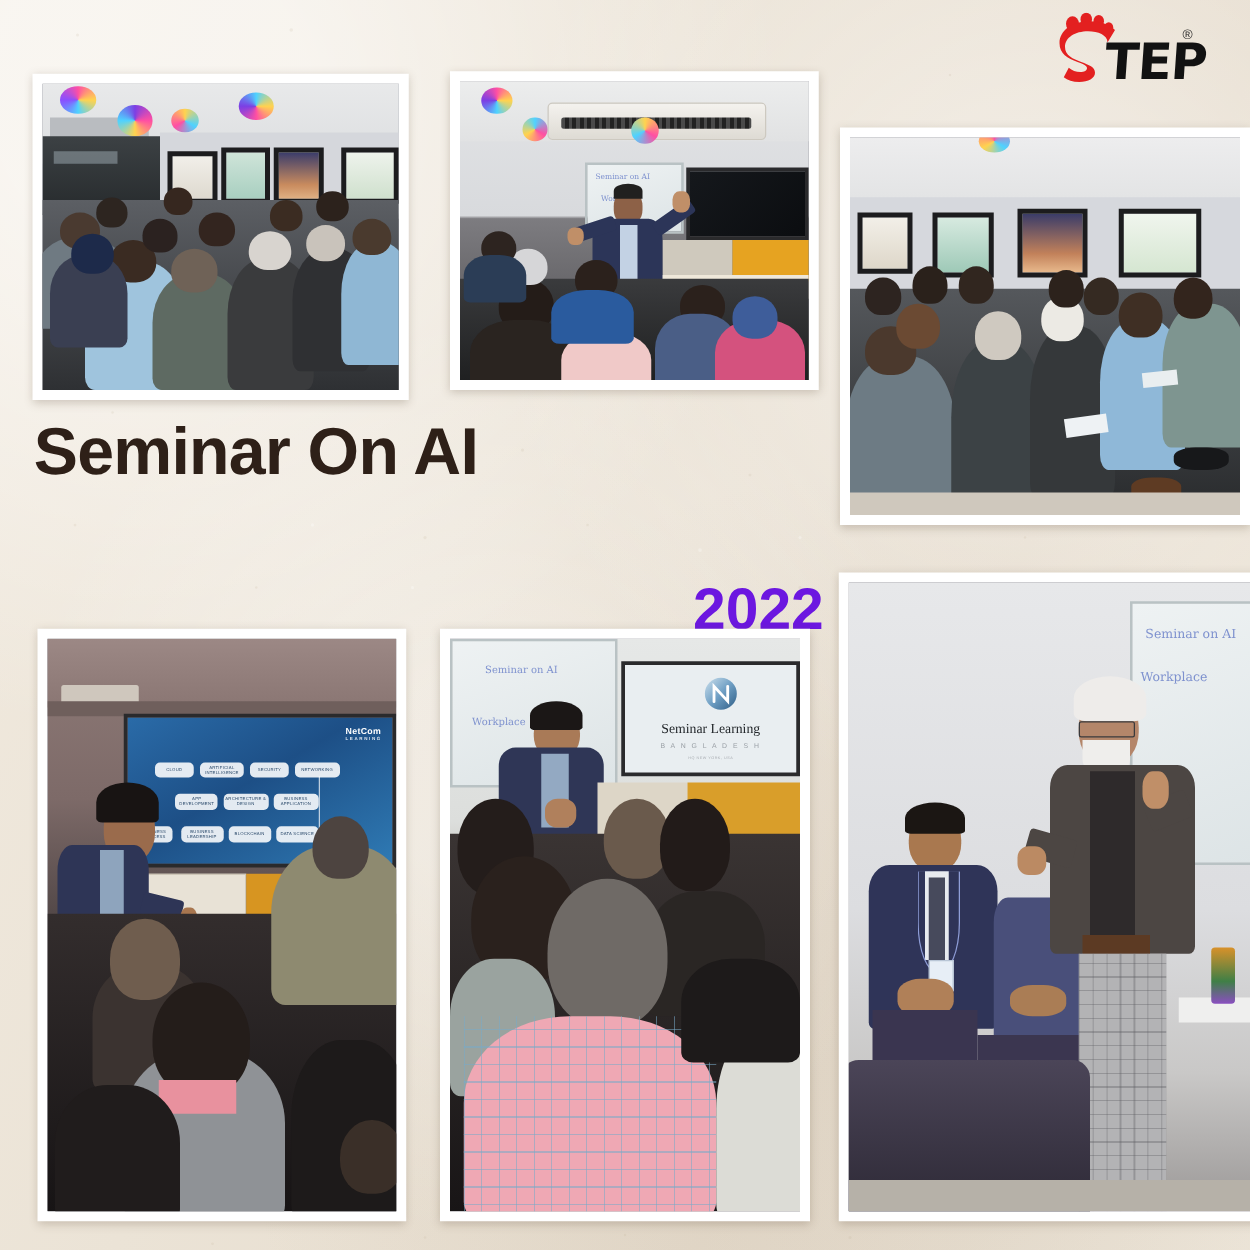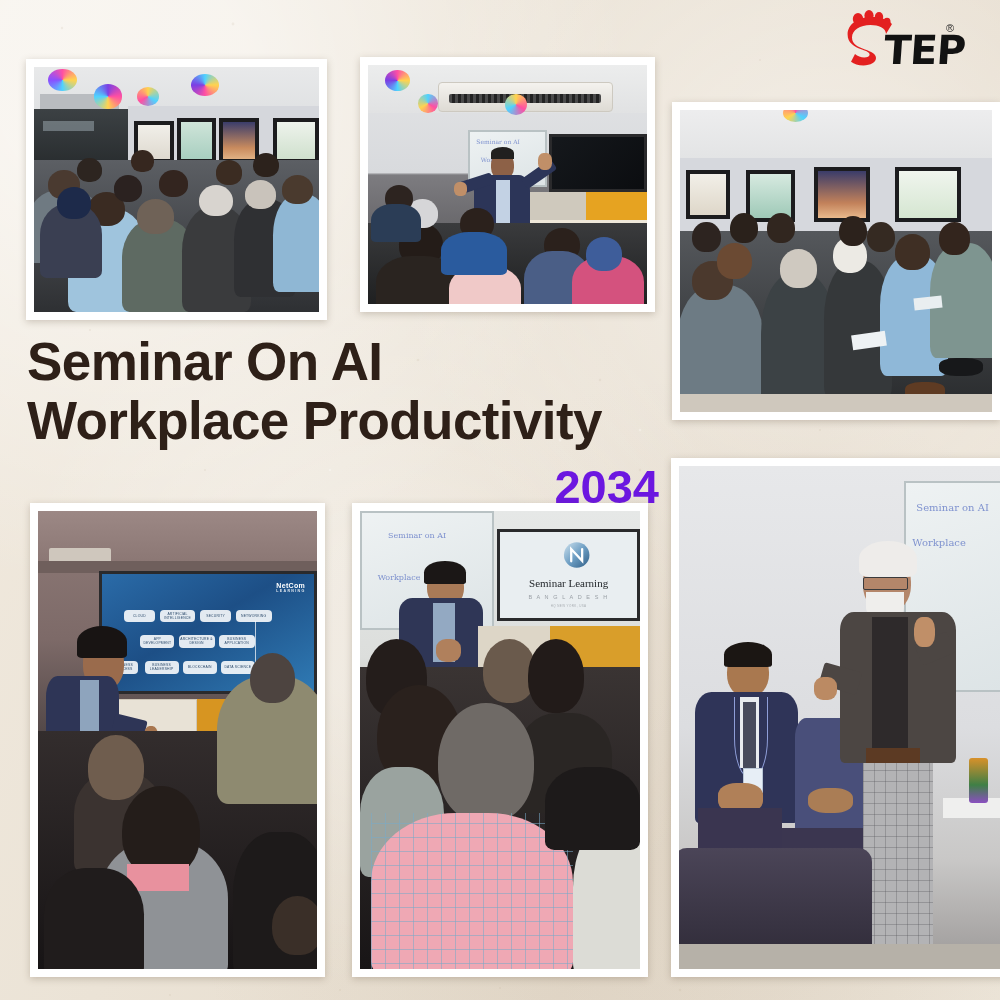--- a/index.html
+++ b/index.html
@@ -251,23 +251,22 @@
       <div style="position:absolute;left:75%;top:62%;width:9%;height:4%;background:#e9eef0;transform:rotate(-6deg);"></div>
       <div style="position:absolute;left:83%;top:82%;width:14%;height:6%;background:#17181a;border-radius:40%;"></div>
       <div style="position:absolute;left:72%;top:90%;width:13%;height:6%;background:#5e3b23;border-radius:40% 40% 30% 30%;"></div>
       <div style="position:absolute;left:0;right:0;bottom:0;height:6%;background:#cfc8bd;"></div>
     </div>
   </div>
 </div>
 
 <div id="title">
   <div>Seminar On AI</div>
-  <div>Workplace Productivity</div>
-</div>
-<div id="year">2034</div>
+</div>
+<div id="year">2022</div>
 
 <div class="frame" style="left:30px;top:503px;width:295px;height:474px;">
   <div class="inner">
     <div class="ph" style="background:linear-gradient(#8f7b78 0%,#7d6a68 28%,#3b3536 60%,#211d1e 100%);">
       <div style="position:absolute;left:0;right:0;top:0;height:12%;background:linear-gradient(#9c8885,#8a7673);"></div>
       <div style="position:absolute;left:4%;top:8%;width:22%;height:3.5%;background:#cfc7bd;border-radius:2px;"></div>
       <div style="position:absolute;left:0;right:0;top:11%;height:2.5%;background:#6f5f5c;"></div>
 
       <div class="tv" style="left:22%;top:13%;width:78%;height:27%;background:linear-gradient(150deg,#2a6ba8,#1d4f86 45%,#2f7ab4);">
         <div class="netcom-wm" style="right:4%;top:7%;">

